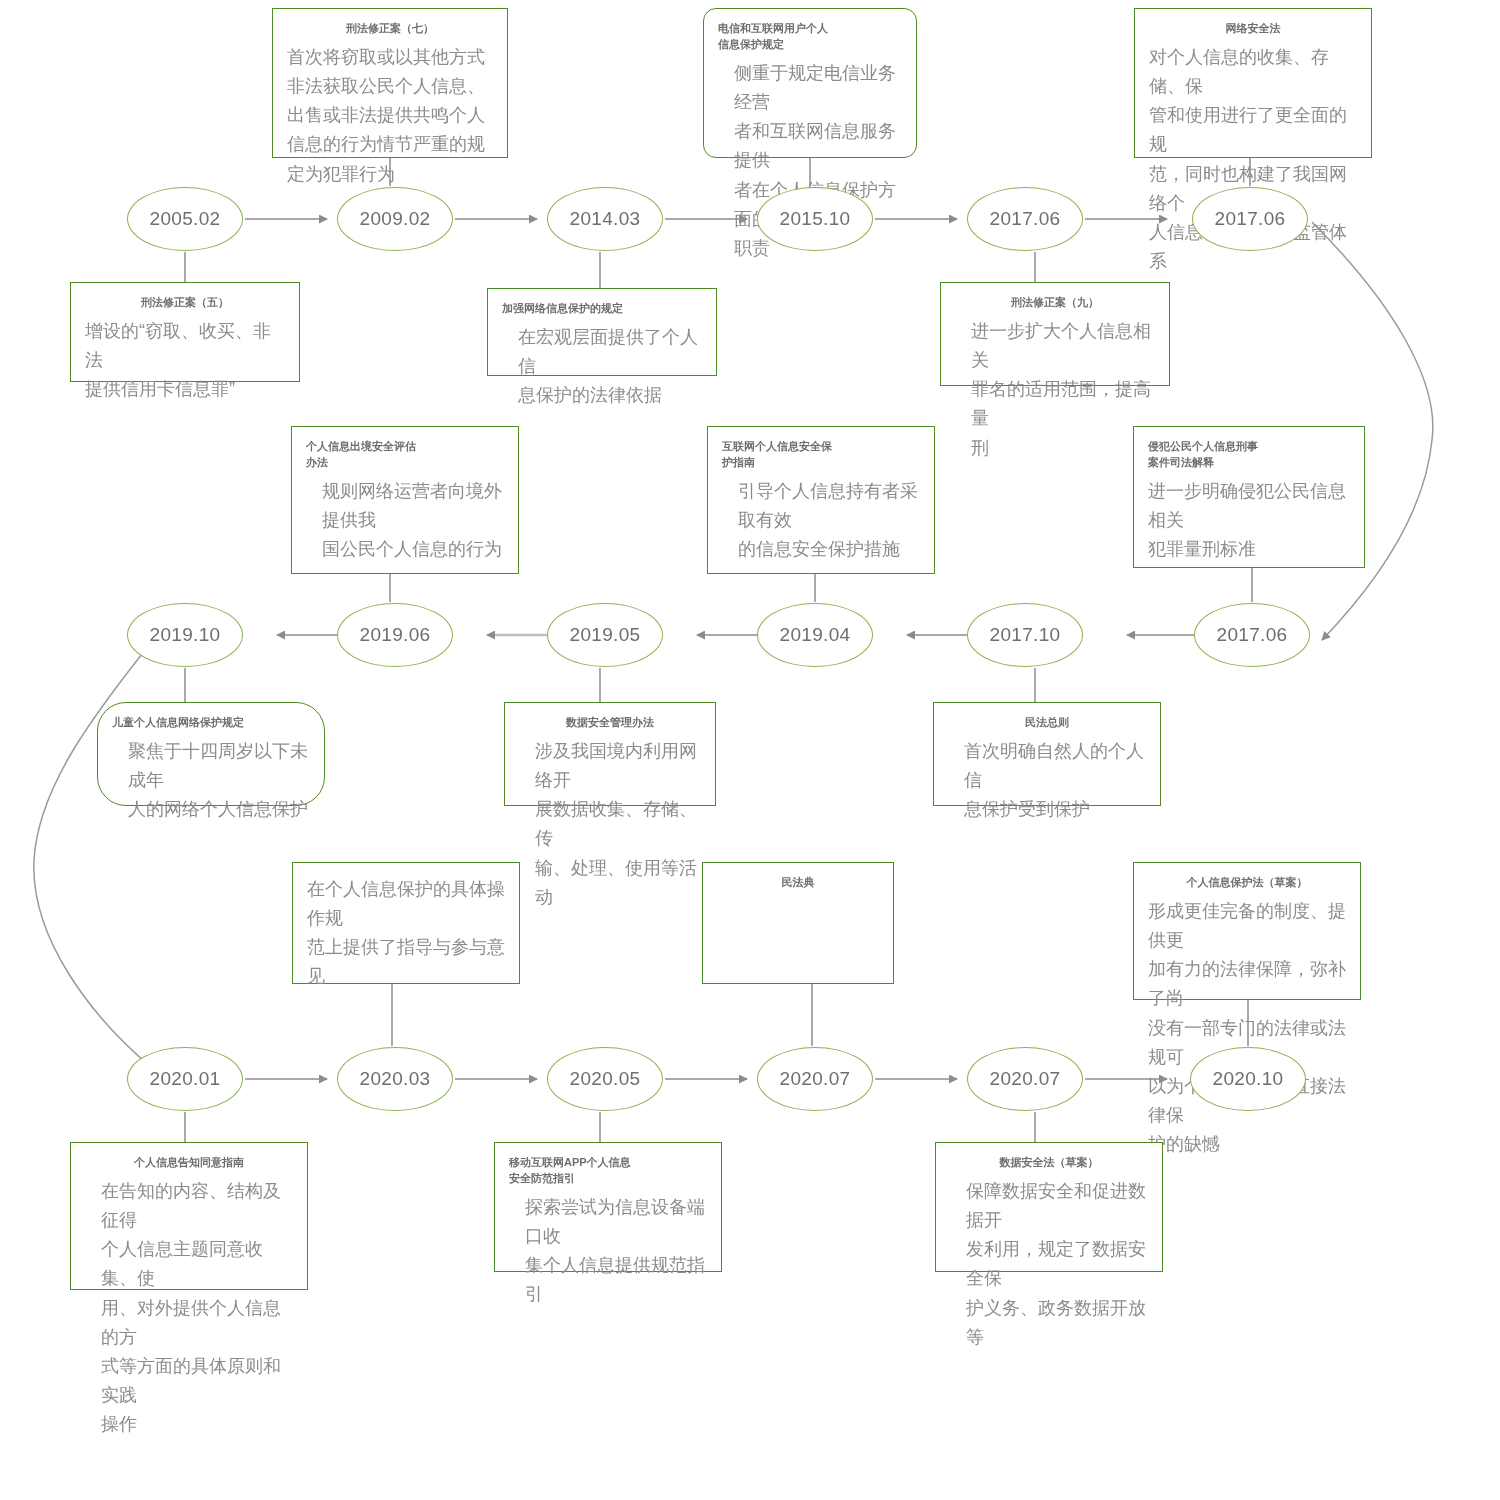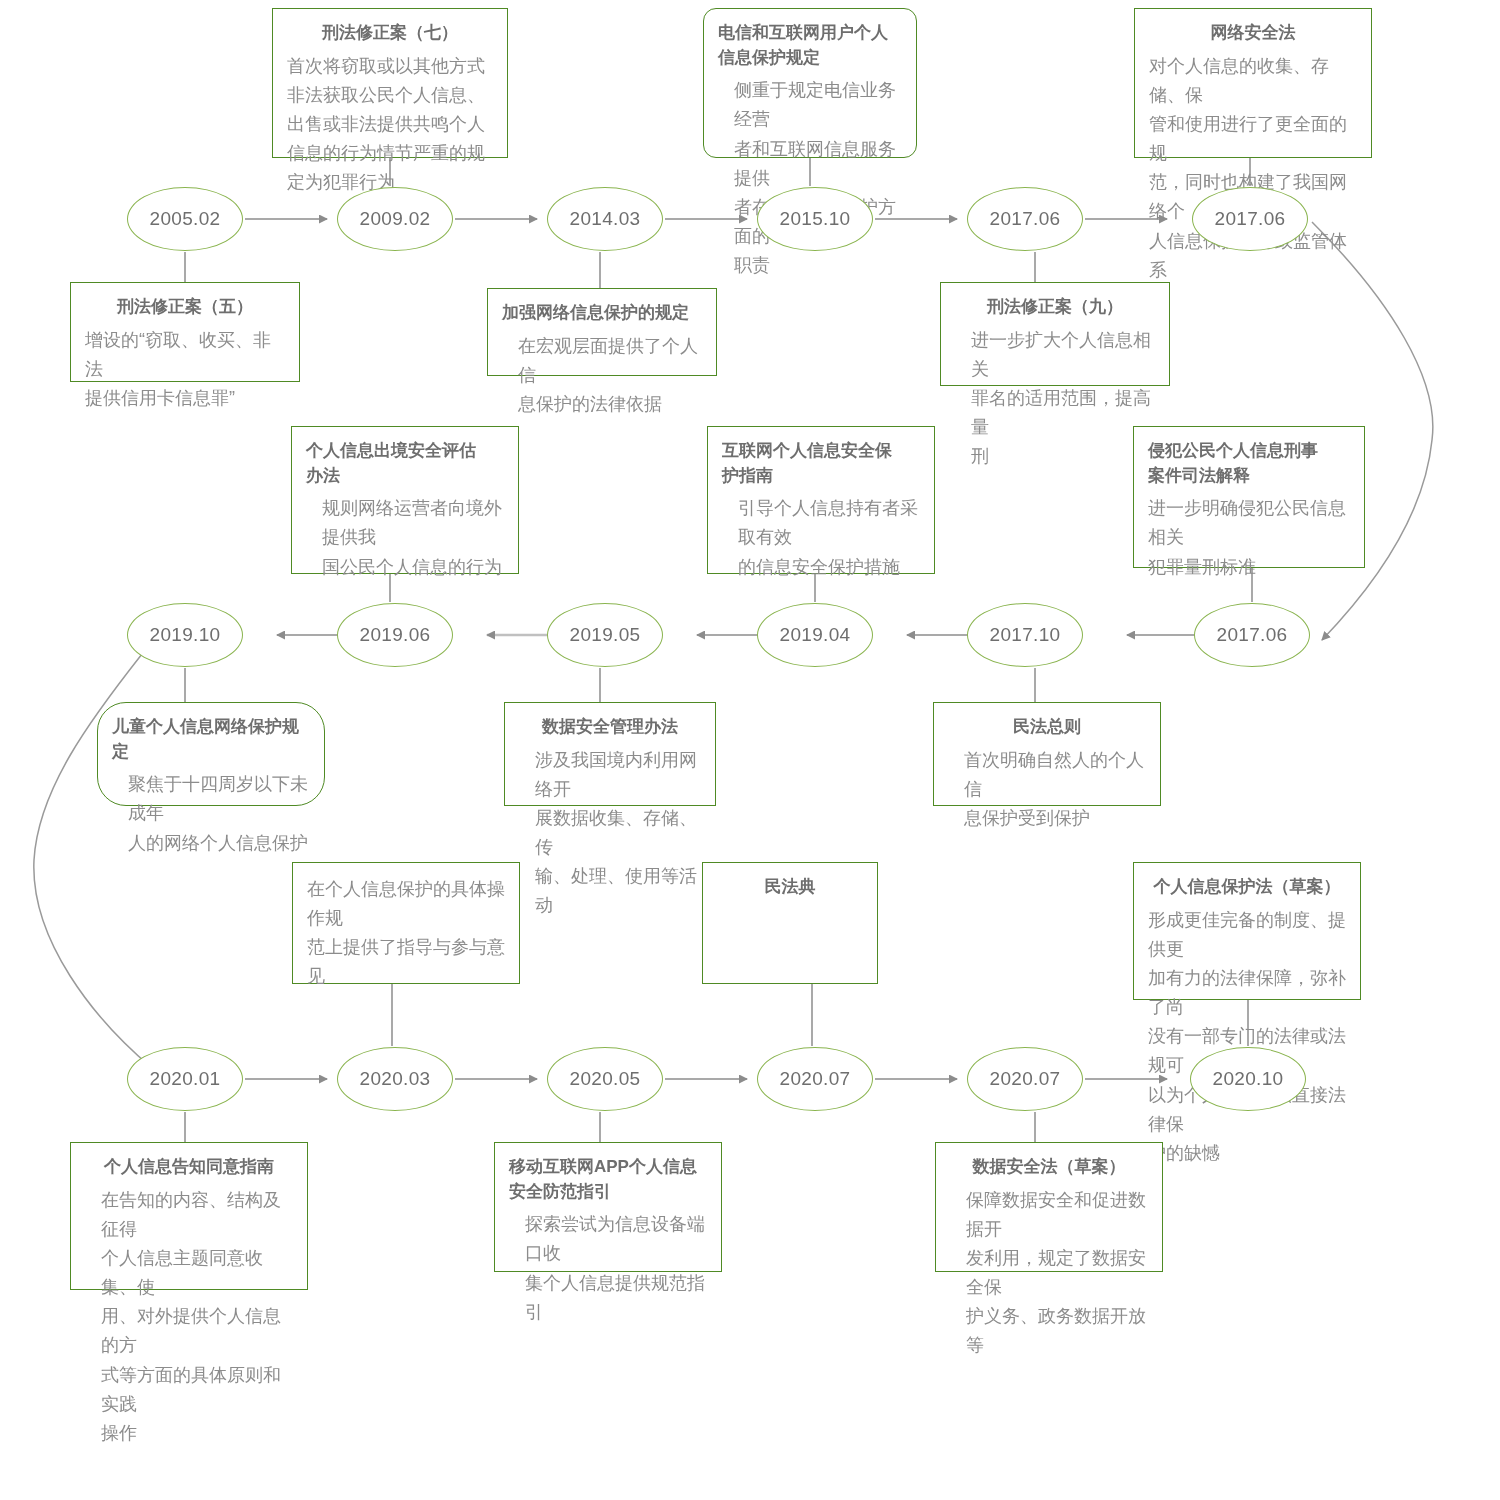--- a/index.html
+++ b/index.html
@@ -29,21 +29,21 @@
 
   .card{
     position:absolute;
     border:1.6px solid #4f8a24;
     background:#ffffff;
     box-sizing:border-box;
     padding:12px 14px 12px 14px;
     z-index:3;
   }
   .card .title{
-    font-size:17px;
+    font-size:11px;
     font-weight:bold;
     color:#6e6e6e;
     text-align:center;
     line-height:1.45;
     margin:0 0 6px 0;
     white-space:pre-line;
   }
   .card .title.left{text-align:left;}
   .card .desc{
     font-size:18px;
@@ -243,21 +243,21 @@
     <div class="title">民法总则</div>
     <div class="desc indent">首次明确自然人的个人信
 息保护受到保护</div>
   </div>
 
   <div class="card" style="left:292px;top:862px;width:228px;height:122px;">
     <div class="desc">在个人信息保护的具体操作规
 范上提供了指导与参与意见</div>
   </div>
 
-  <div class="card" style="left:702px;top:862px;width:176px;height:122px;">
+  <div class="card" style="left:702px;top:862px;width:192px;height:122px;">
     <div class="title">民法典</div>
   </div>
 
   <div class="card" style="left:1133px;top:862px;width:228px;height:138px;">
     <div class="title">个人信息保护法（草案）</div>
     <div class="desc">形成更佳完备的制度、提供更
 加有力的法律保障，弥补了尚
 没有一部专门的法律或法规可
 以为个人信息提供直接法律保
 护的缺憾</div>

